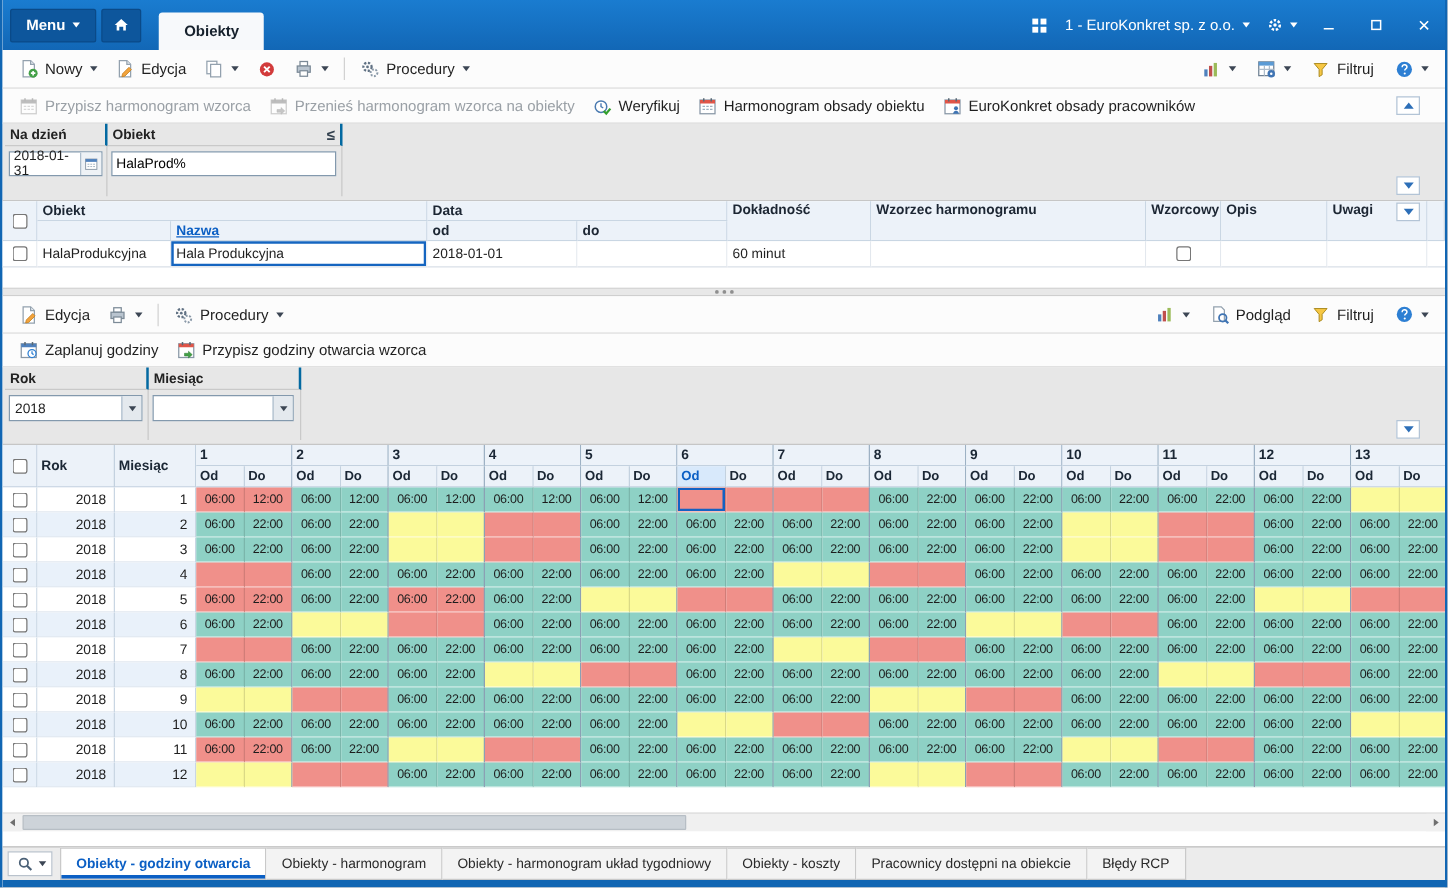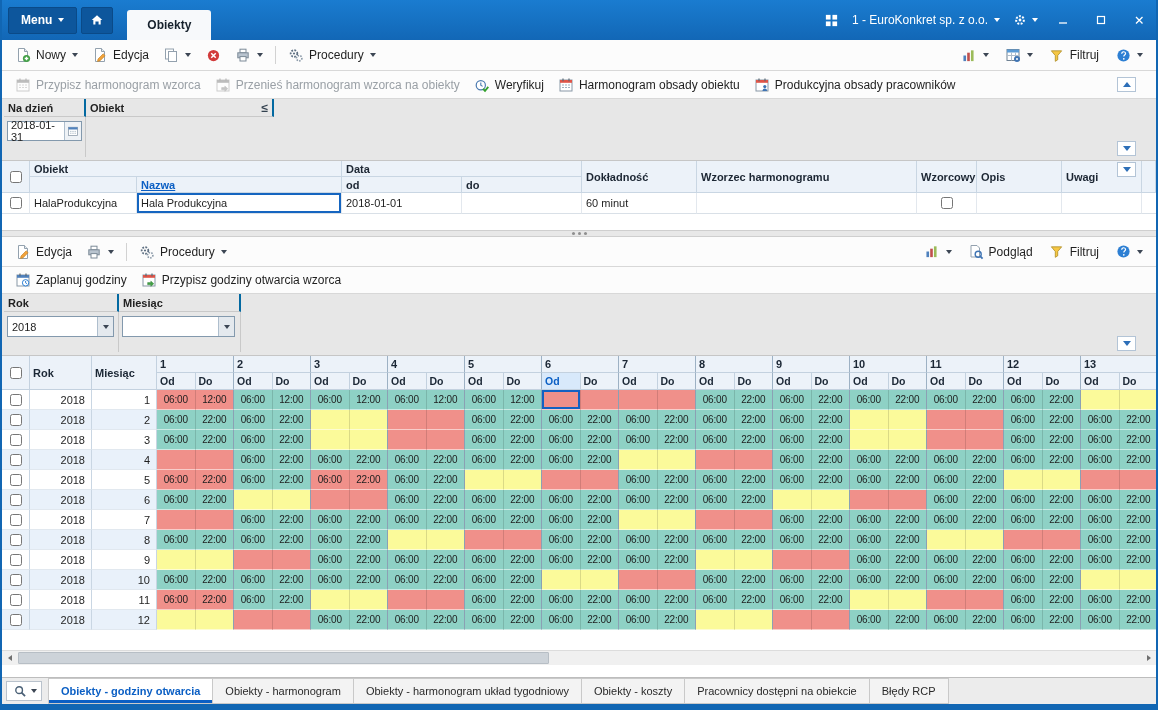--- a/index.html
+++ b/index.html
@@ -56,21 +56,21 @@
   .fselect.w1{width:107px;} .fselect.w2{width:113px;}
   .fselect .sc{margin-left:auto;width:16px;align-self:stretch;background:#e4e9ee;border-left:1px solid #aebecd;
                display:flex;align-items:center;justify-content:center;}
 
   
   .t1wrap{height:69px;background:#fff;position:relative;}
   .t1grid{display:grid;grid-template-columns:28px 107px 205px 120px 120px 115px 220px 60px 85px 80px 1fr;
           grid-template-rows:16px 16px 21px;}
   .h{background:#ecf2f9;border-right:1px solid #c9d6e3;border-bottom:1px solid #c9d6e3;font-weight:bold;font-size:11px;
      padding:0 4px;color:#1c2633;display:flex;align-items:center;overflow:hidden;white-space:nowrap;}
-  .h.tall{align-items:center;padding-top:1px;}
+  .h.tall{align-items:flex-start;padding-top:1px;}
   .h.sorted{color:#0b5fc4;text-decoration:underline;}
   .d{background:#fff;border-right:1px solid #e3e8ee;border-bottom:1px solid #d9e0e7;font-size:11px;padding:0 4px;
      display:flex;align-items:center;overflow:hidden;white-space:nowrap;}
   .d.sel{box-shadow:inset 0 0 0 2px #1565c0;}
   .cbx{display:flex;align-items:center;justify-content:center;padding:0;}
   input[type=checkbox]{width:12px;height:12px;margin:0;}
 
   
   .splitter{height:7px;background:#e8e8e8;border-top:1px solid #cfcfcf;border-bottom:1px solid #cfcfcf;
             display:flex;align-items:center;justify-content:center;}
@@ -334,21 +334,21 @@
     <div class="tbtn">
       <span class="ico">
           <svg viewBox="0 0 16 16" width="16" height="16">
             <rect x="2" y="3" width="12" height="11" fill="#fff" stroke="#8897a6"></rect>
             <rect x="2" y="3" width="12" height="2.8" fill="#e05548"></rect>
             <path d="M5 1.6v2.6M11 1.6v2.6" stroke="#5a6975" stroke-width="1.2"></path>
             <circle cx="10.8" cy="9.6" r="1.6" fill="#3f74b3"></circle>
             <path d="M8.4 14c.3-1.6 1.2-2.4 2.4-2.4s2.1.8 2.4 2.4z" fill="#3f74b3"></path>
           </svg>
         </span>
-      <span>Produkcyjna obsady pracowników</span>
+      <span>EuroKonkret obsady pracowników</span>
     </div>
     <div class="chevbox up" style="right:20px;top:6px;">
       <span class="bigcar"></span>
     </div>
   </div>
 
   <div class="fpanel fp1">
     <div class="fgrid">
       <div class="fh">
         <span>Na dzień</span>
@@ -363,20 +363,23 @@
           <span class="calbtn">
             <span class="ico">
                 <svg viewBox="0 0 16 16" width="12" height="12">
                   <rect x="2" y="3" width="12" height="11" fill="#fff" stroke="#8897a6"></rect>
                   <rect x="2" y="3" width="12" height="3" fill="#4f81bd"></rect>
                   <path d="M4 8.5h2M7 8.5h2M10 8.5h2M4 11h2M7 11h2M10 11h2" stroke="#9fb0bf"></path>
                 </svg>
               </span>
           </span>
         </div>
+      </div>
+      <div class="fv">
+        <input class="txt" type="text" value="HalaProd%" style="">
       </div>
     </div>
     <div class="chevbox" style="right:20px;bottom:4px;">
       <span class="bigcar"></span>
     </div>
   </div>
 
   <div class="t1wrap">
     <div class="t1grid">
       <div class="h cbx" style="grid-area:1/1/3/2;">

